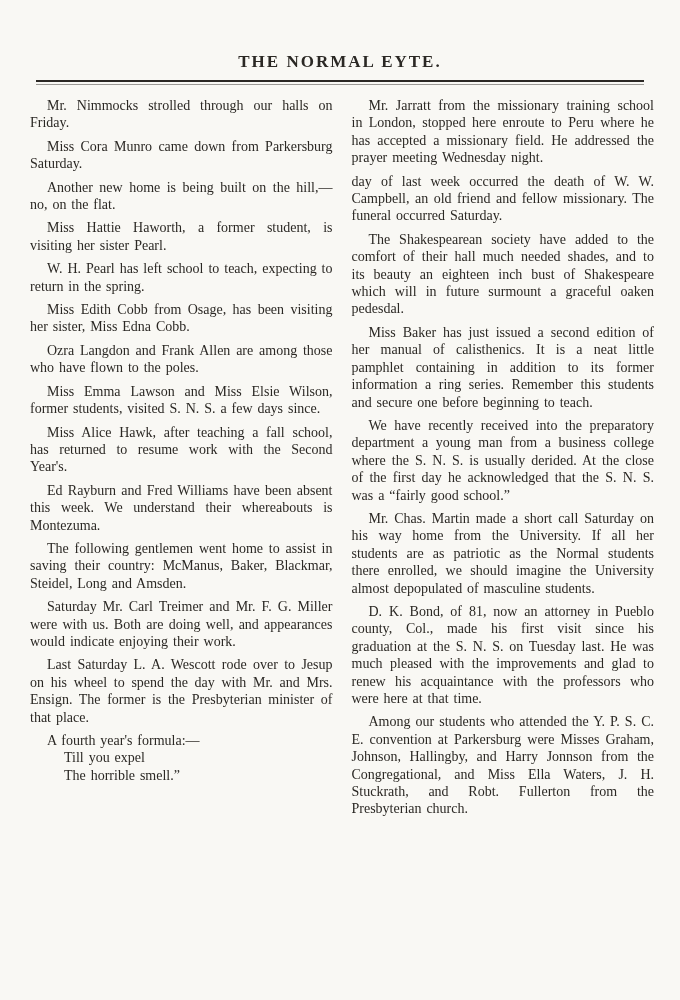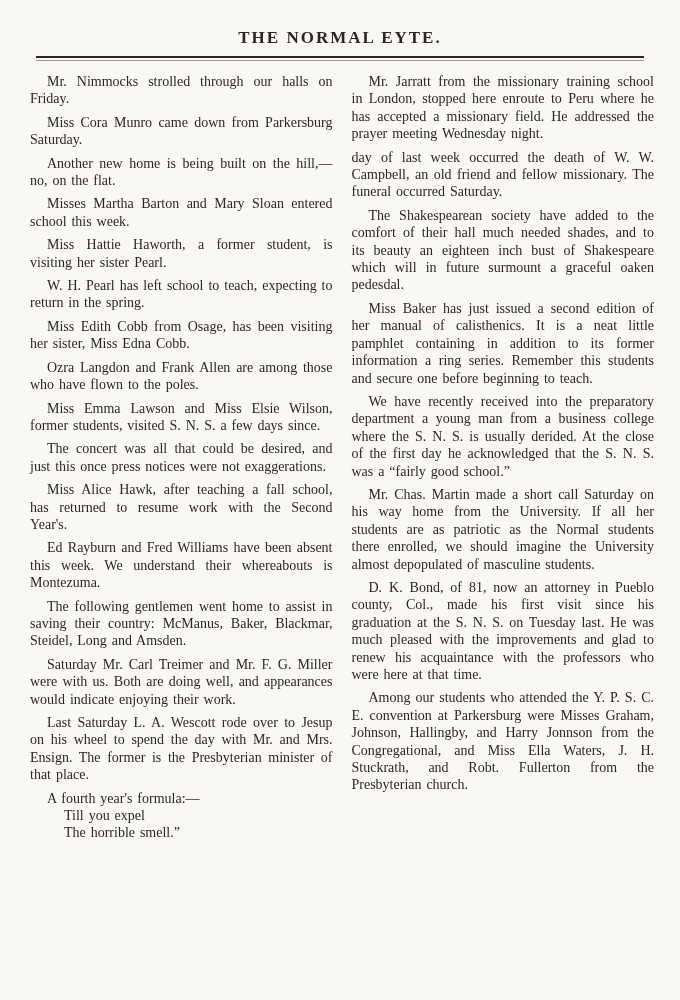--- a/index.html
+++ b/index.html
@@ -9,21 +9,21 @@
   * { box-sizing: border-box; }
   html, body { margin: 0; padding: 0; }
   body {
     width: 680px;
     height: 1000px;
     overflow: hidden;
     background: var(--paper);
     color: var(--ink);
     font-family: "Liberation Serif", serif;
   }
-  .masthead { padding-top: 28px; }
+  .masthead { padding-top: 52px; }
   .masthead h1 {
     margin: 0;
     text-align: center;
     font-size: 17px;
     font-weight: bold;
     letter-spacing: 2px;
   }
   .rule-wrap { width: 608px; margin: 8px auto 0 auto; }
   .rule-main { height: 2px; background: var(--ink); }
   .rule-thin { height: 1px; background: rgba(43, 40, 36, 0.45); margin-top: 2px; }
@@ -54,27 +54,25 @@
     <div class="rule-main"></div>
     <div class="rule-thin"></div>
   </div>
 </header>
 
 <main class="columns">
   <div class="col">
       <p class="para">Mr. Nimmocks strolled through our halls on Friday.</p>
       <p class="para">Miss Cora Munro came down from Parkersburg Saturday.</p>
       <p class="para">Another new home is being built on the hill,—no, on the flat.</p>
-      <p class="para">Misses Martha Barton and Mary Sloan entered school this week.</p>
       <p class="para">Miss Hattie Haworth, a former student, is visiting her sister Pearl.</p>
       <p class="para">W. H. Pearl has left school to teach, expecting to return in the spring.</p>
       <p class="para">Miss Edith Cobb from Osage, has been visiting her sister, Miss Edna Cobb.</p>
       <p class="para">Ozra Langdon and Frank Allen are among those who have flown to the poles.</p>
       <p class="para">Miss Emma Lawson and Miss Elsie Wilson, former students, visited S. N. S. a few days since.</p>
-      <p class="para">The concert was all that could be desired, and just this once press notices were not exaggerations.</p>
       <p class="para">Miss Alice Hawk, after teaching a fall school, has returned to resume work with the Second Year's.</p>
       <p class="para">Ed Rayburn and Fred Williams have been absent this week.  We understand their whereabouts is Montezuma.</p>
       <p class="para">The following gentlemen went home to assist in saving their country:  McManus, Baker, Blackmar, Steidel, Long and Amsden.</p>
       <p class="para">Saturday Mr. Carl Treimer and Mr. F. G. Miller were with us.  Both are doing well, and appearances would indicate enjoying their work.</p>
       <p class="para">Last Saturday L. A. Wescott rode over to Jesup on his wheel to spend the day with Mr. and Mrs. Ensign.  The former is the Presbyterian minister of that place.</p>
       <p class="para"><span>A fourth year's formula:—</span><span class="verse-line">Till you expel</span><span class="verse-line">The horrible smell.”</span></p>
     </div>
   <div class="col">
       <p class="para">Mr. Jarratt from the missionary training school in London, stopped here enroute to Peru where he has accepted a missionary field.  He addressed the prayer meeting Wednesday night.</p>
       <p class="para noindent">day of last week occurred the death of W. W. Campbell, an old friend and fellow missionary. The funeral occurred Saturday.</p>

